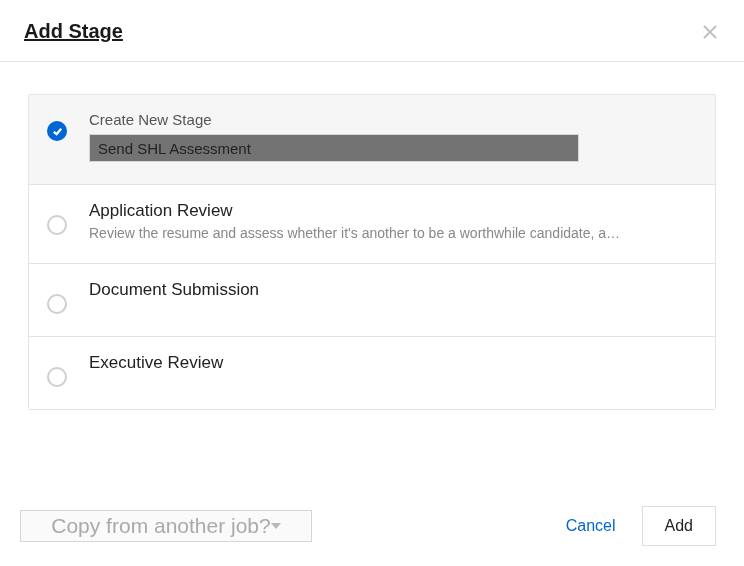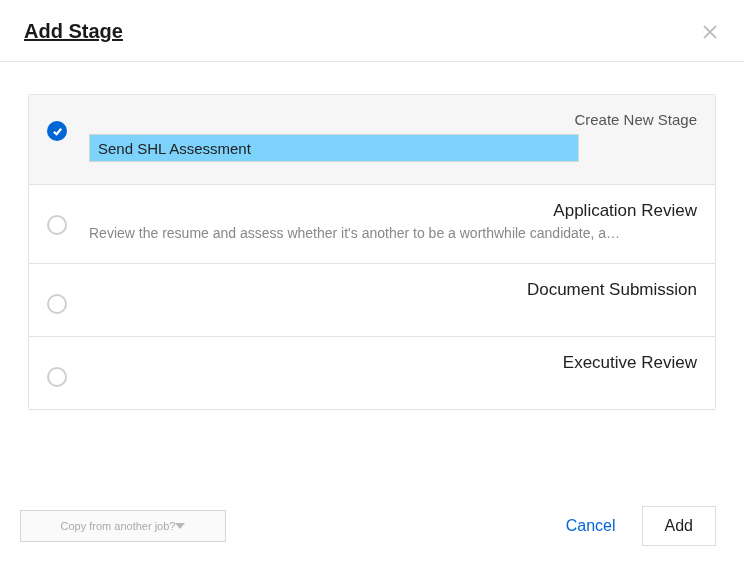--- a/index.html
+++ b/index.html
@@ -84,66 +84,65 @@
       fill: none;
       stroke: #fff;
       stroke-width: 2.5;
     }
     .option-content { flex: 1; min-width: 0; }
     .option-title {
       font-size: 17px;
       color: #222;
       font-weight: 400;
       margin-bottom: 4px;
-      text-align: right;
     }
     .option-row.selected .option-title {
       font-size: 15px;
       color: #555;
       margin-bottom: 6px;
     }
     .option-desc {
       font-size: 14px;
       color: #888;
       white-space: nowrap;
       overflow: hidden;
       text-overflow: ellipsis;
       max-width: 560px;
     }
     .stage-input {
       width: 490px;
       height: 28px;
       padding: 3px 8px;
       font-size: 15px;
       border: 1px solid #d6d6d6;
-      background: #7dd3fc;
+      background: #737373;
       color: #222;
       outline: none;
     }
     .modal-footer {
       position: absolute;
       bottom: 20px;
       left: 0;
       right: 0;
       display: flex;
       align-items: center;
       justify-content: space-between;
       padding: 0 28px 0 20px;
     }
     .copy-select {
       display: flex;
       align-items: center;
       justify-content: center;
-      width: 206px;
+      width: 292px;
       height: 32px;
       padding: 0 10px 0 10px;
       border: 1px solid #d6d6d6;
       background: #fafafa;
       color: #aaa;
-      font-size: 11px;
+      font-size: 21px;
       cursor: pointer;
     }
     .copy-select .caret {
       width: 0; height: 0;
       border-left: 5px solid transparent;
       border-right: 5px solid transparent;
       border-top: 6px solid #b8b8b8;
     }
     .footer-right { display: flex; align-items: center; gap: 22px; }
     .cancel-btn {

